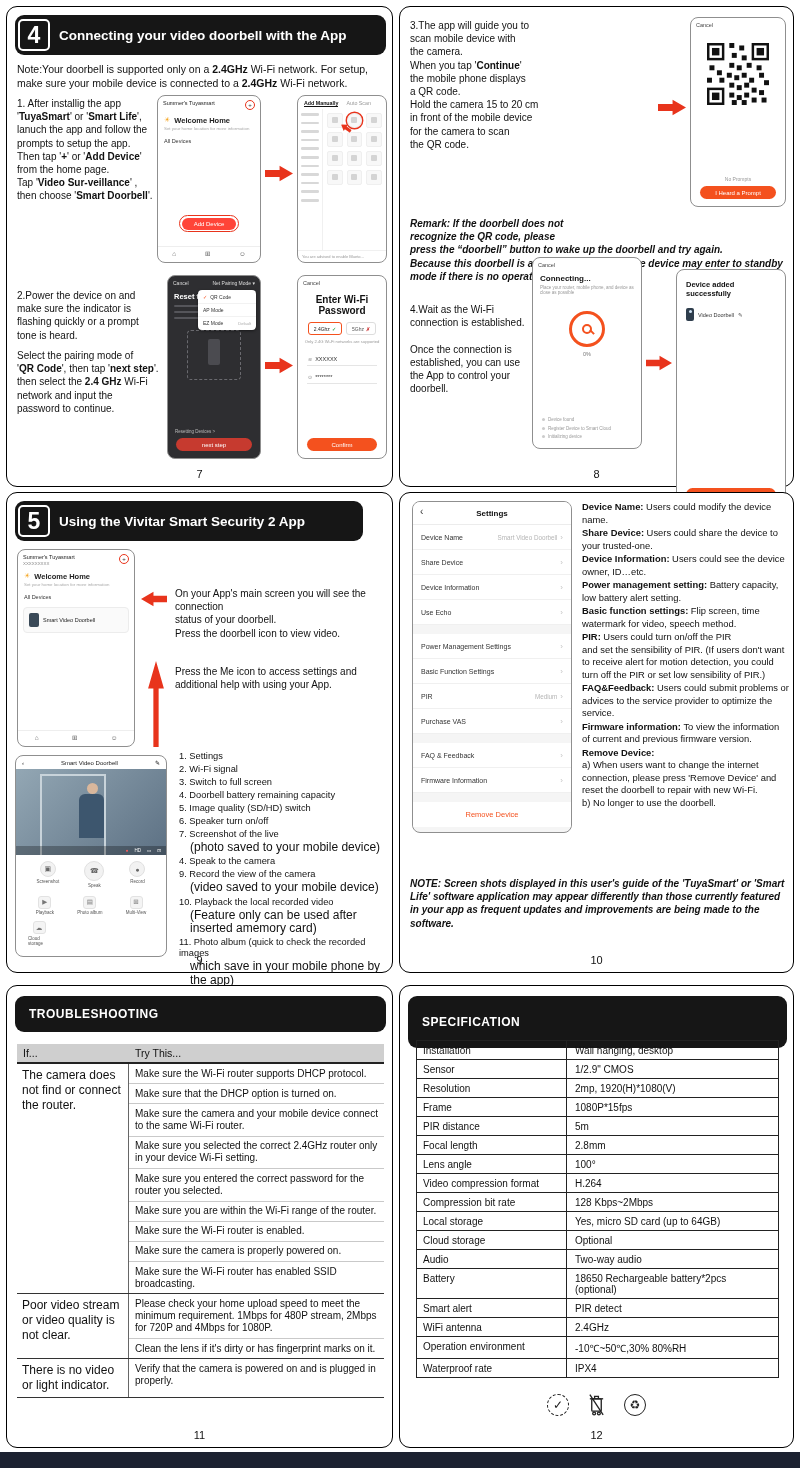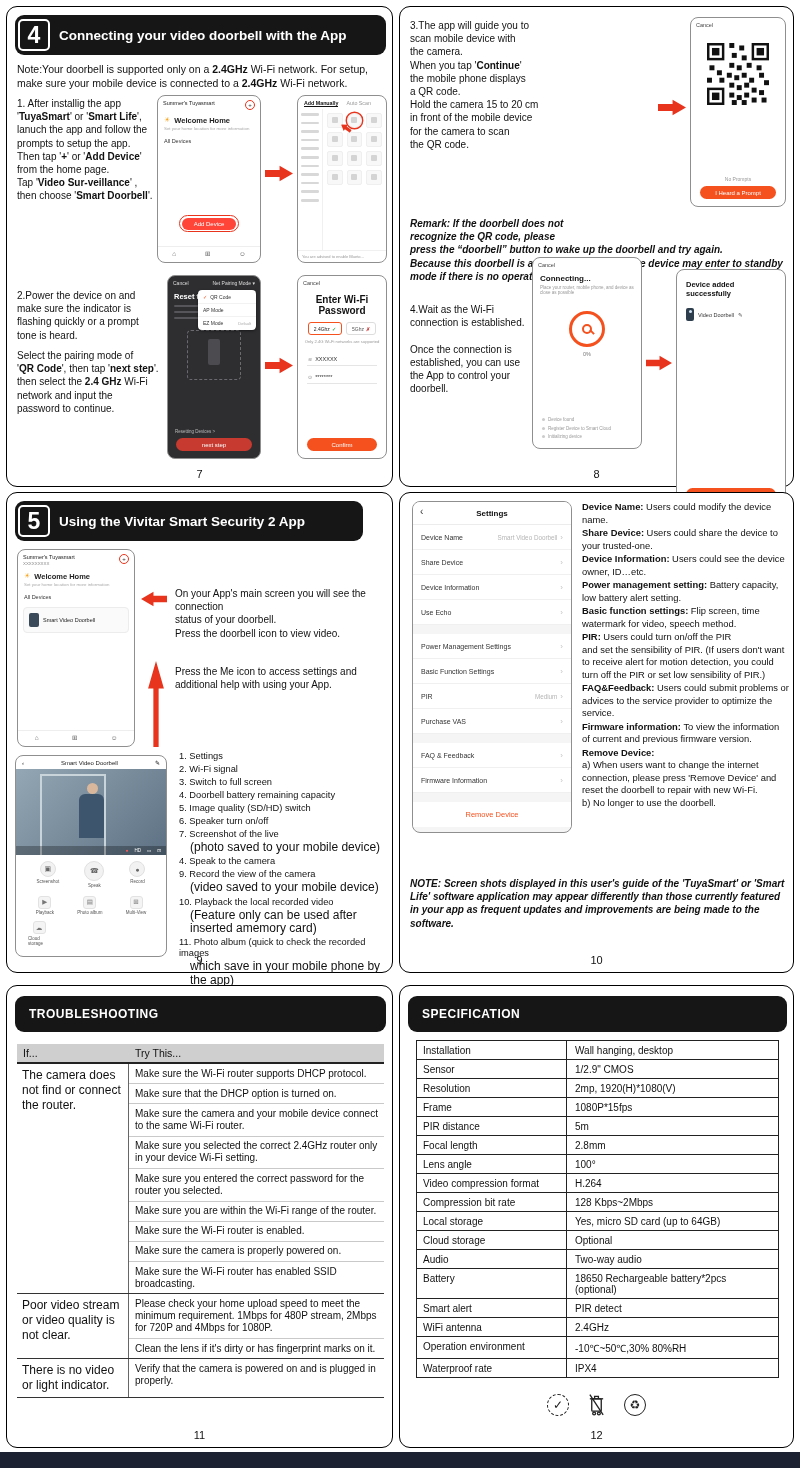--- a/index.html
+++ b/index.html
@@ -722,21 +722,21 @@
 
         <div class="try">Verify that the camera is powered on and is plugged in properly.</div>
           </div>
       </div>
     </div>
 
     <div class="pageno">11</div>
   </div>
 
   <div class="panel" id="p12" style="left:399px;top:985px;width:395px;height:463px">
-    <div class="blk-header" style="left:8px;top:10px;width:379px;height:36px">SPECIFICATION</div>
+    <div class="blk-header" style="left:8px;top:10px;width:379px;height:52px">SPECIFICATION</div>
 
     <div class="spec" style="left:16px;top:54px;width:363px">
 
         <div class="spec-row">
           <div class="sk">Installation</div>
           <div class="sv">Wall hanging, desktop</div>
         </div>
 
         <div class="spec-row">
           <div class="sk">Sensor</div>

